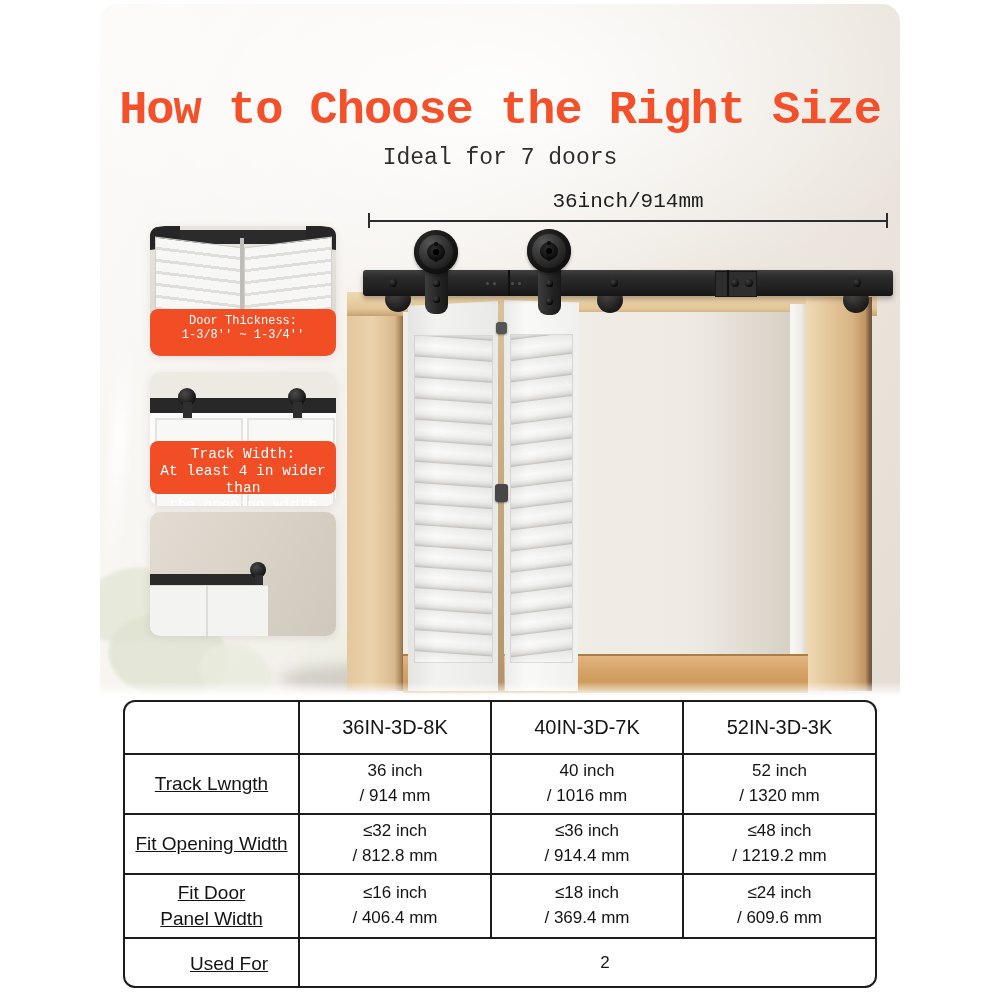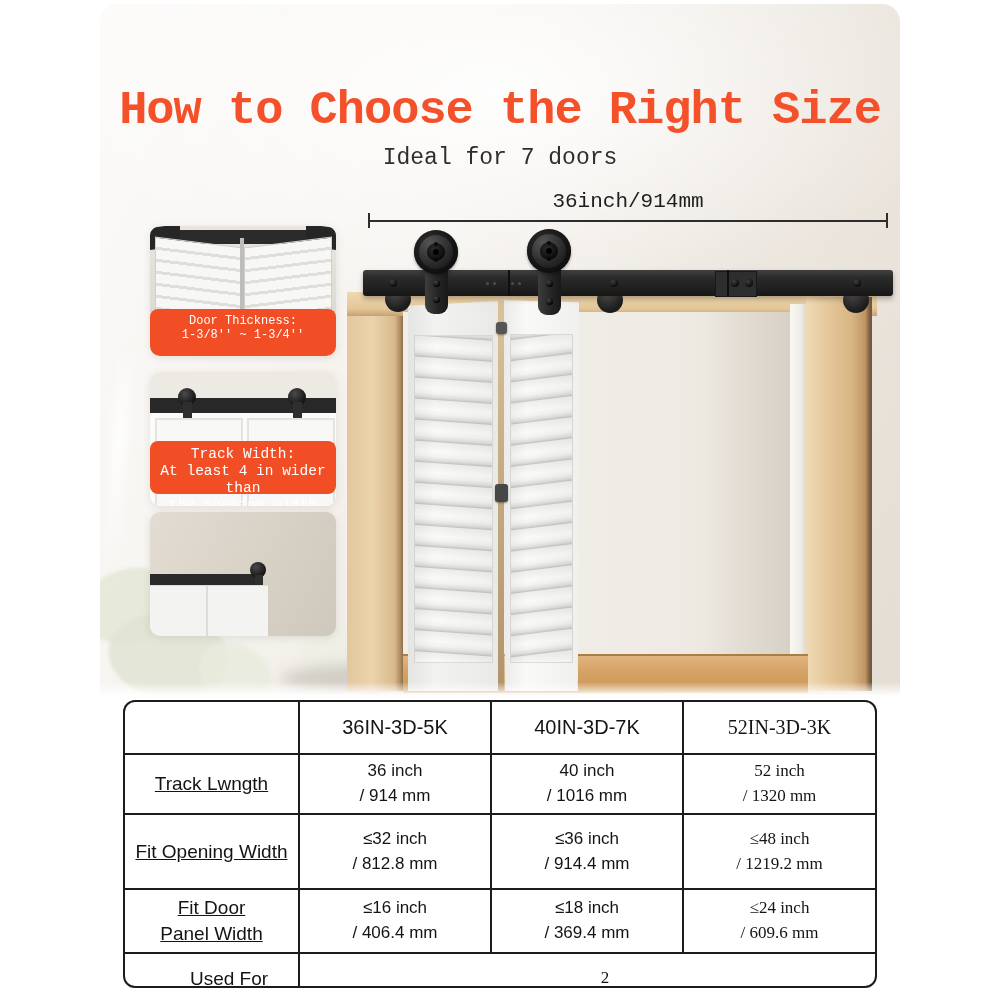--- a/index.html
+++ b/index.html
@@ -148,25 +148,25 @@
 
   
   .table-wrap{position:absolute;left:123px;top:700px;width:754px;height:288px;
       border:2.5px solid #1c1c1c;border-radius:12px;overflow:hidden;background:#fff;box-sizing:border-box;}
   table.spec{width:100%;height:100%;border-collapse:collapse;table-layout:fixed;}
   table.spec td{border:2px solid #1c1c1c;text-align:center;vertical-align:middle;
       color:#141414;white-space:pre-line;}
   table.spec tr:first-child td{border-top:0;}
   table.spec tr:last-child td{border-bottom:0;padding-left:36px;}
   table.spec tr td:first-child{border-left:0;text-decoration:underline;}
-  table.spec tr td:last-child{border-right:0;font-family:Liberation Serif, serif;}
+  table.spec tr td:last-child{border-right:0;}
   .th-cell{font-size:20px;}
   .row-label{font-size:19px;line-height:1.35;}
   .val-cell{font-size:17px;line-height:1.45;}
-  .r-head{height:52px;} .r-1{height:60px;} .r-2{height:75px;} .r-3{height:64px;} .r-4{height:50px;}
+  .r-head{height:52px;} .r-1{height:60px;} .r-2{height:60px;} .r-3{height:64px;} .r-4{height:50px;}
 </style>
 </head>
 <body>
 
 <div class="page">
 
   <div class="photo-card">
     <div class="glow"></div>
     <div class="streak"></div>
 
@@ -279,21 +279,21 @@
     <table class="spec">
       <colgroup>
           <col style="width:23.2%">
           <col style="width:25.6%">
           <col style="width:25.6%">
           <col style="width:25.6%">
         </colgroup>
       <tbody>
           <tr class="r-head">
         <td class="th-cell"></td>
-        <td class="th-cell">36IN-3D-5K</td>
+        <td class="th-cell">36IN-3D-8K</td>
         <td class="th-cell">40IN-3D-7K</td>
         <td class="th-cell">52IN-3D-3K</td>
       </tr>
       <tr class="r-1">
         <td class="row-label">Track Lwngth</td>
         <td class="val-cell">36 inch
 / 914 mm</td>
         <td class="val-cell">40 inch
 / 1016 mm</td>
         <td class="val-cell">52 inch

